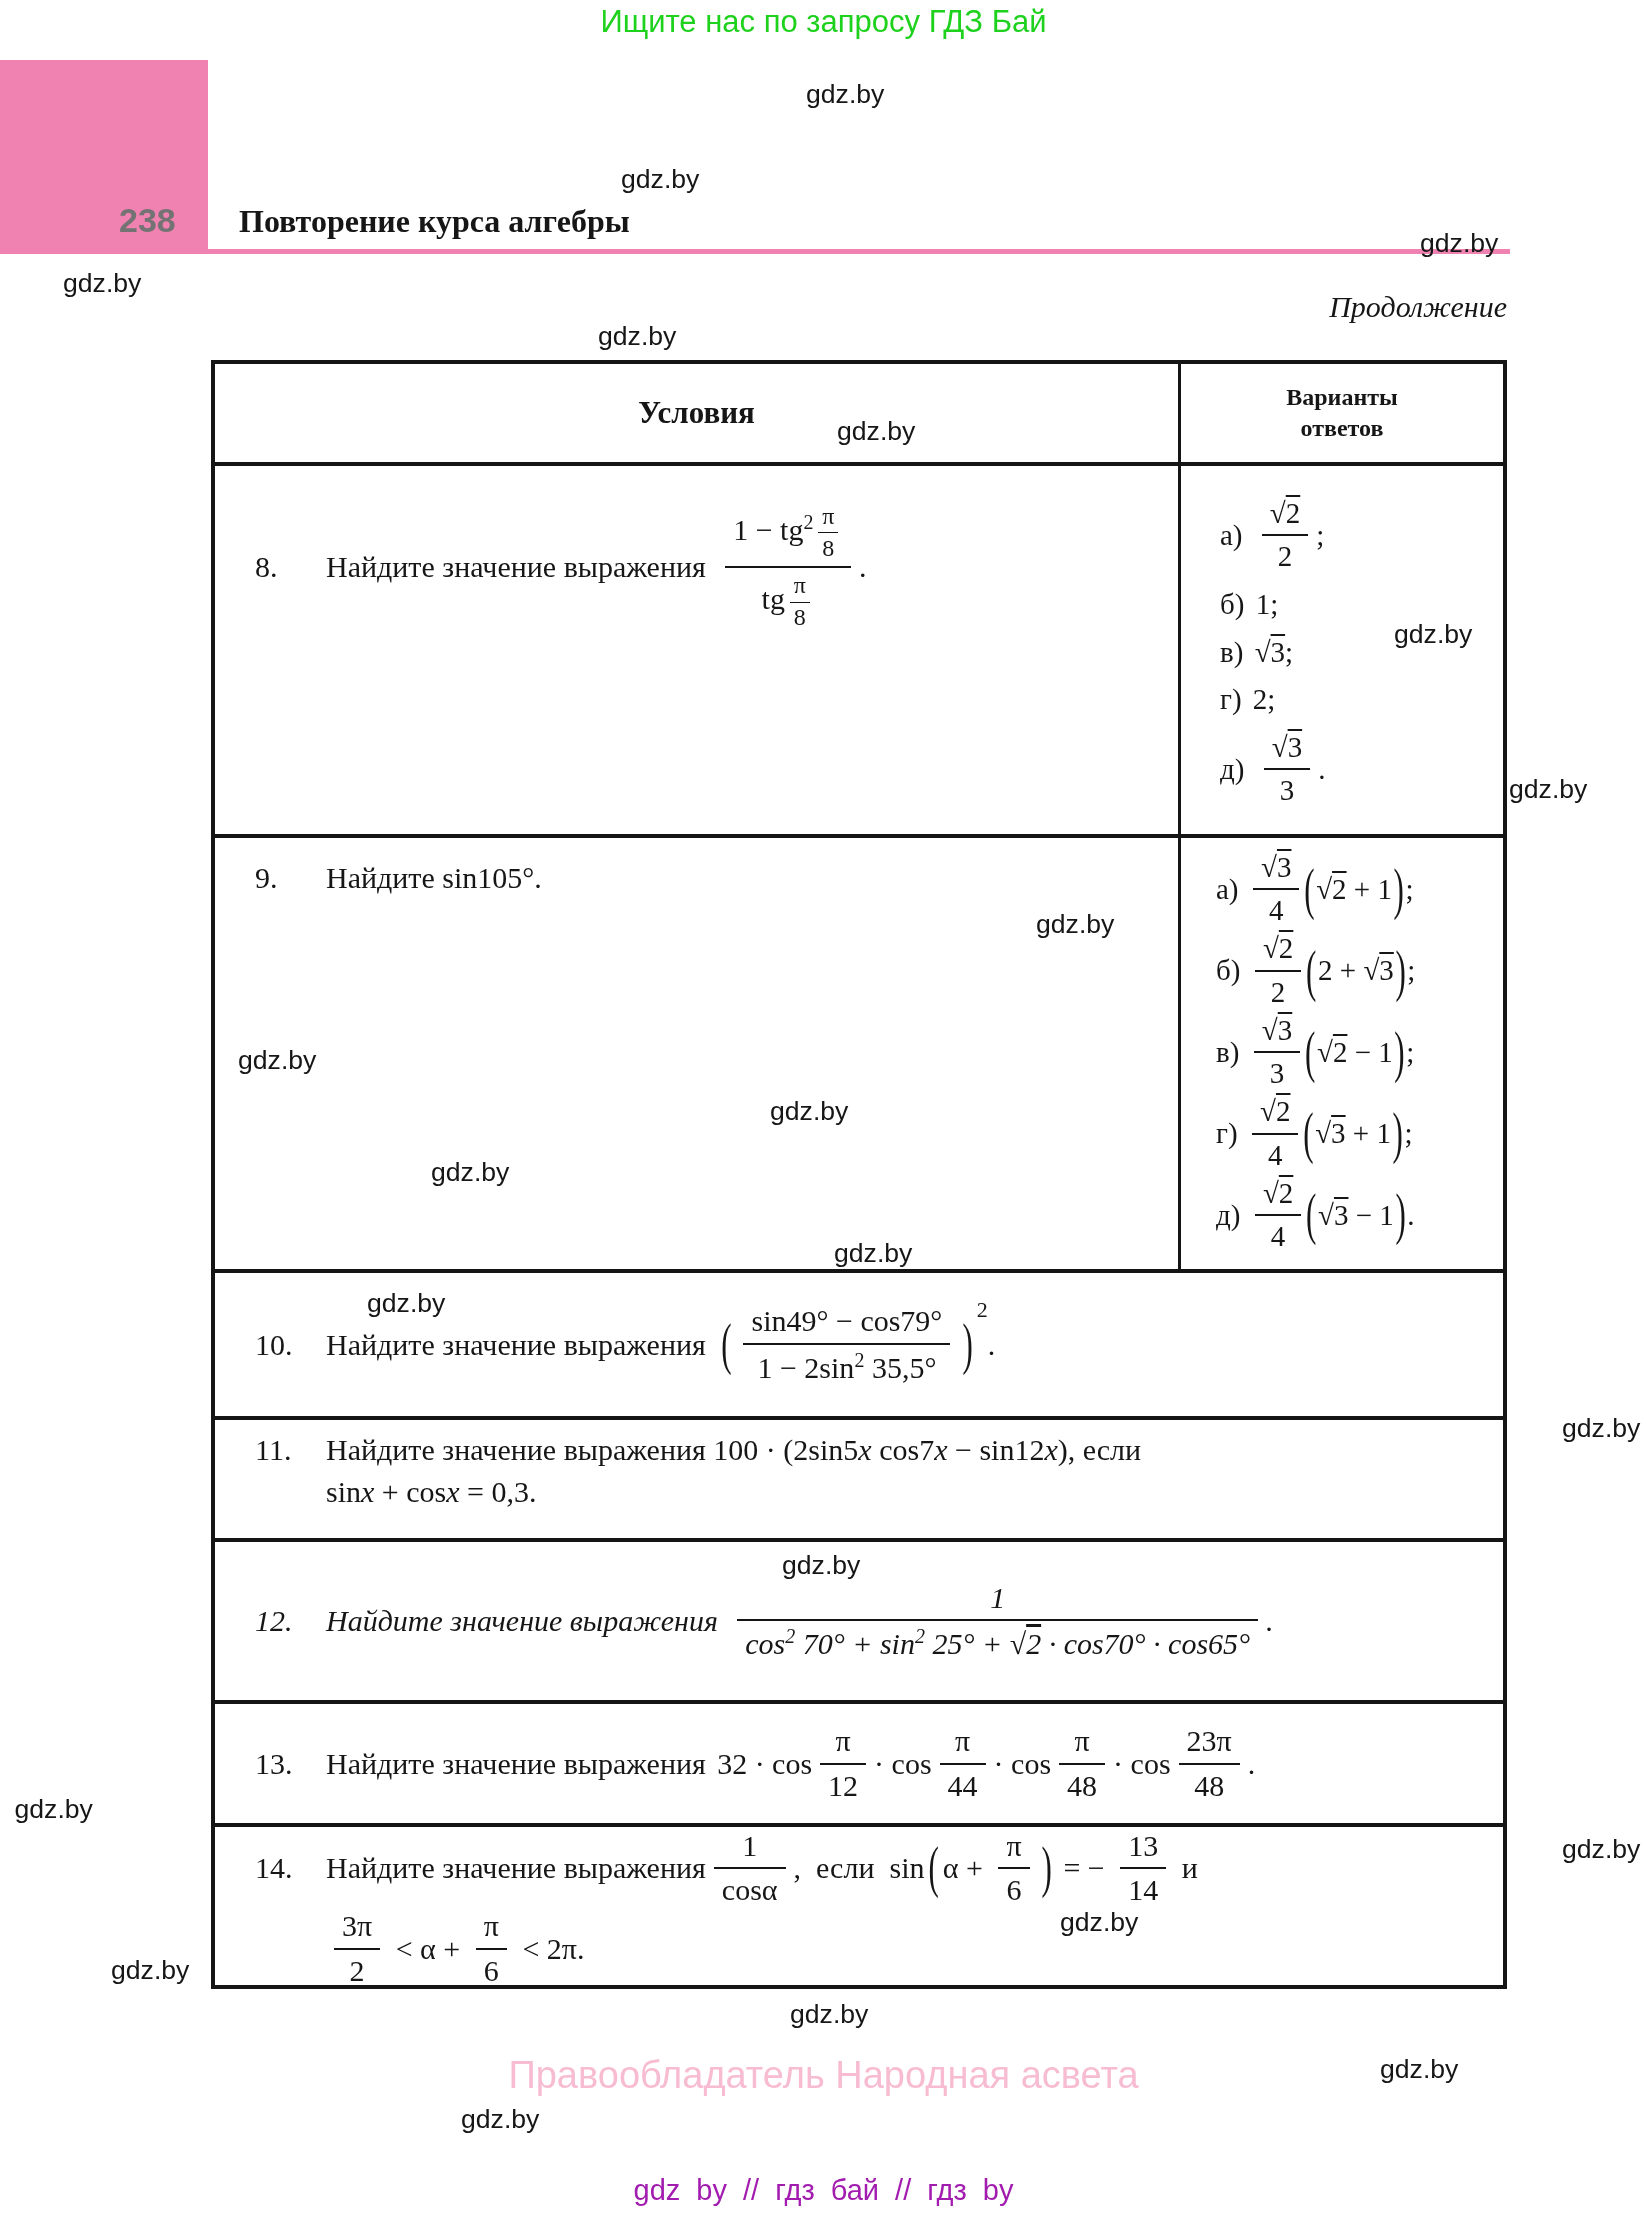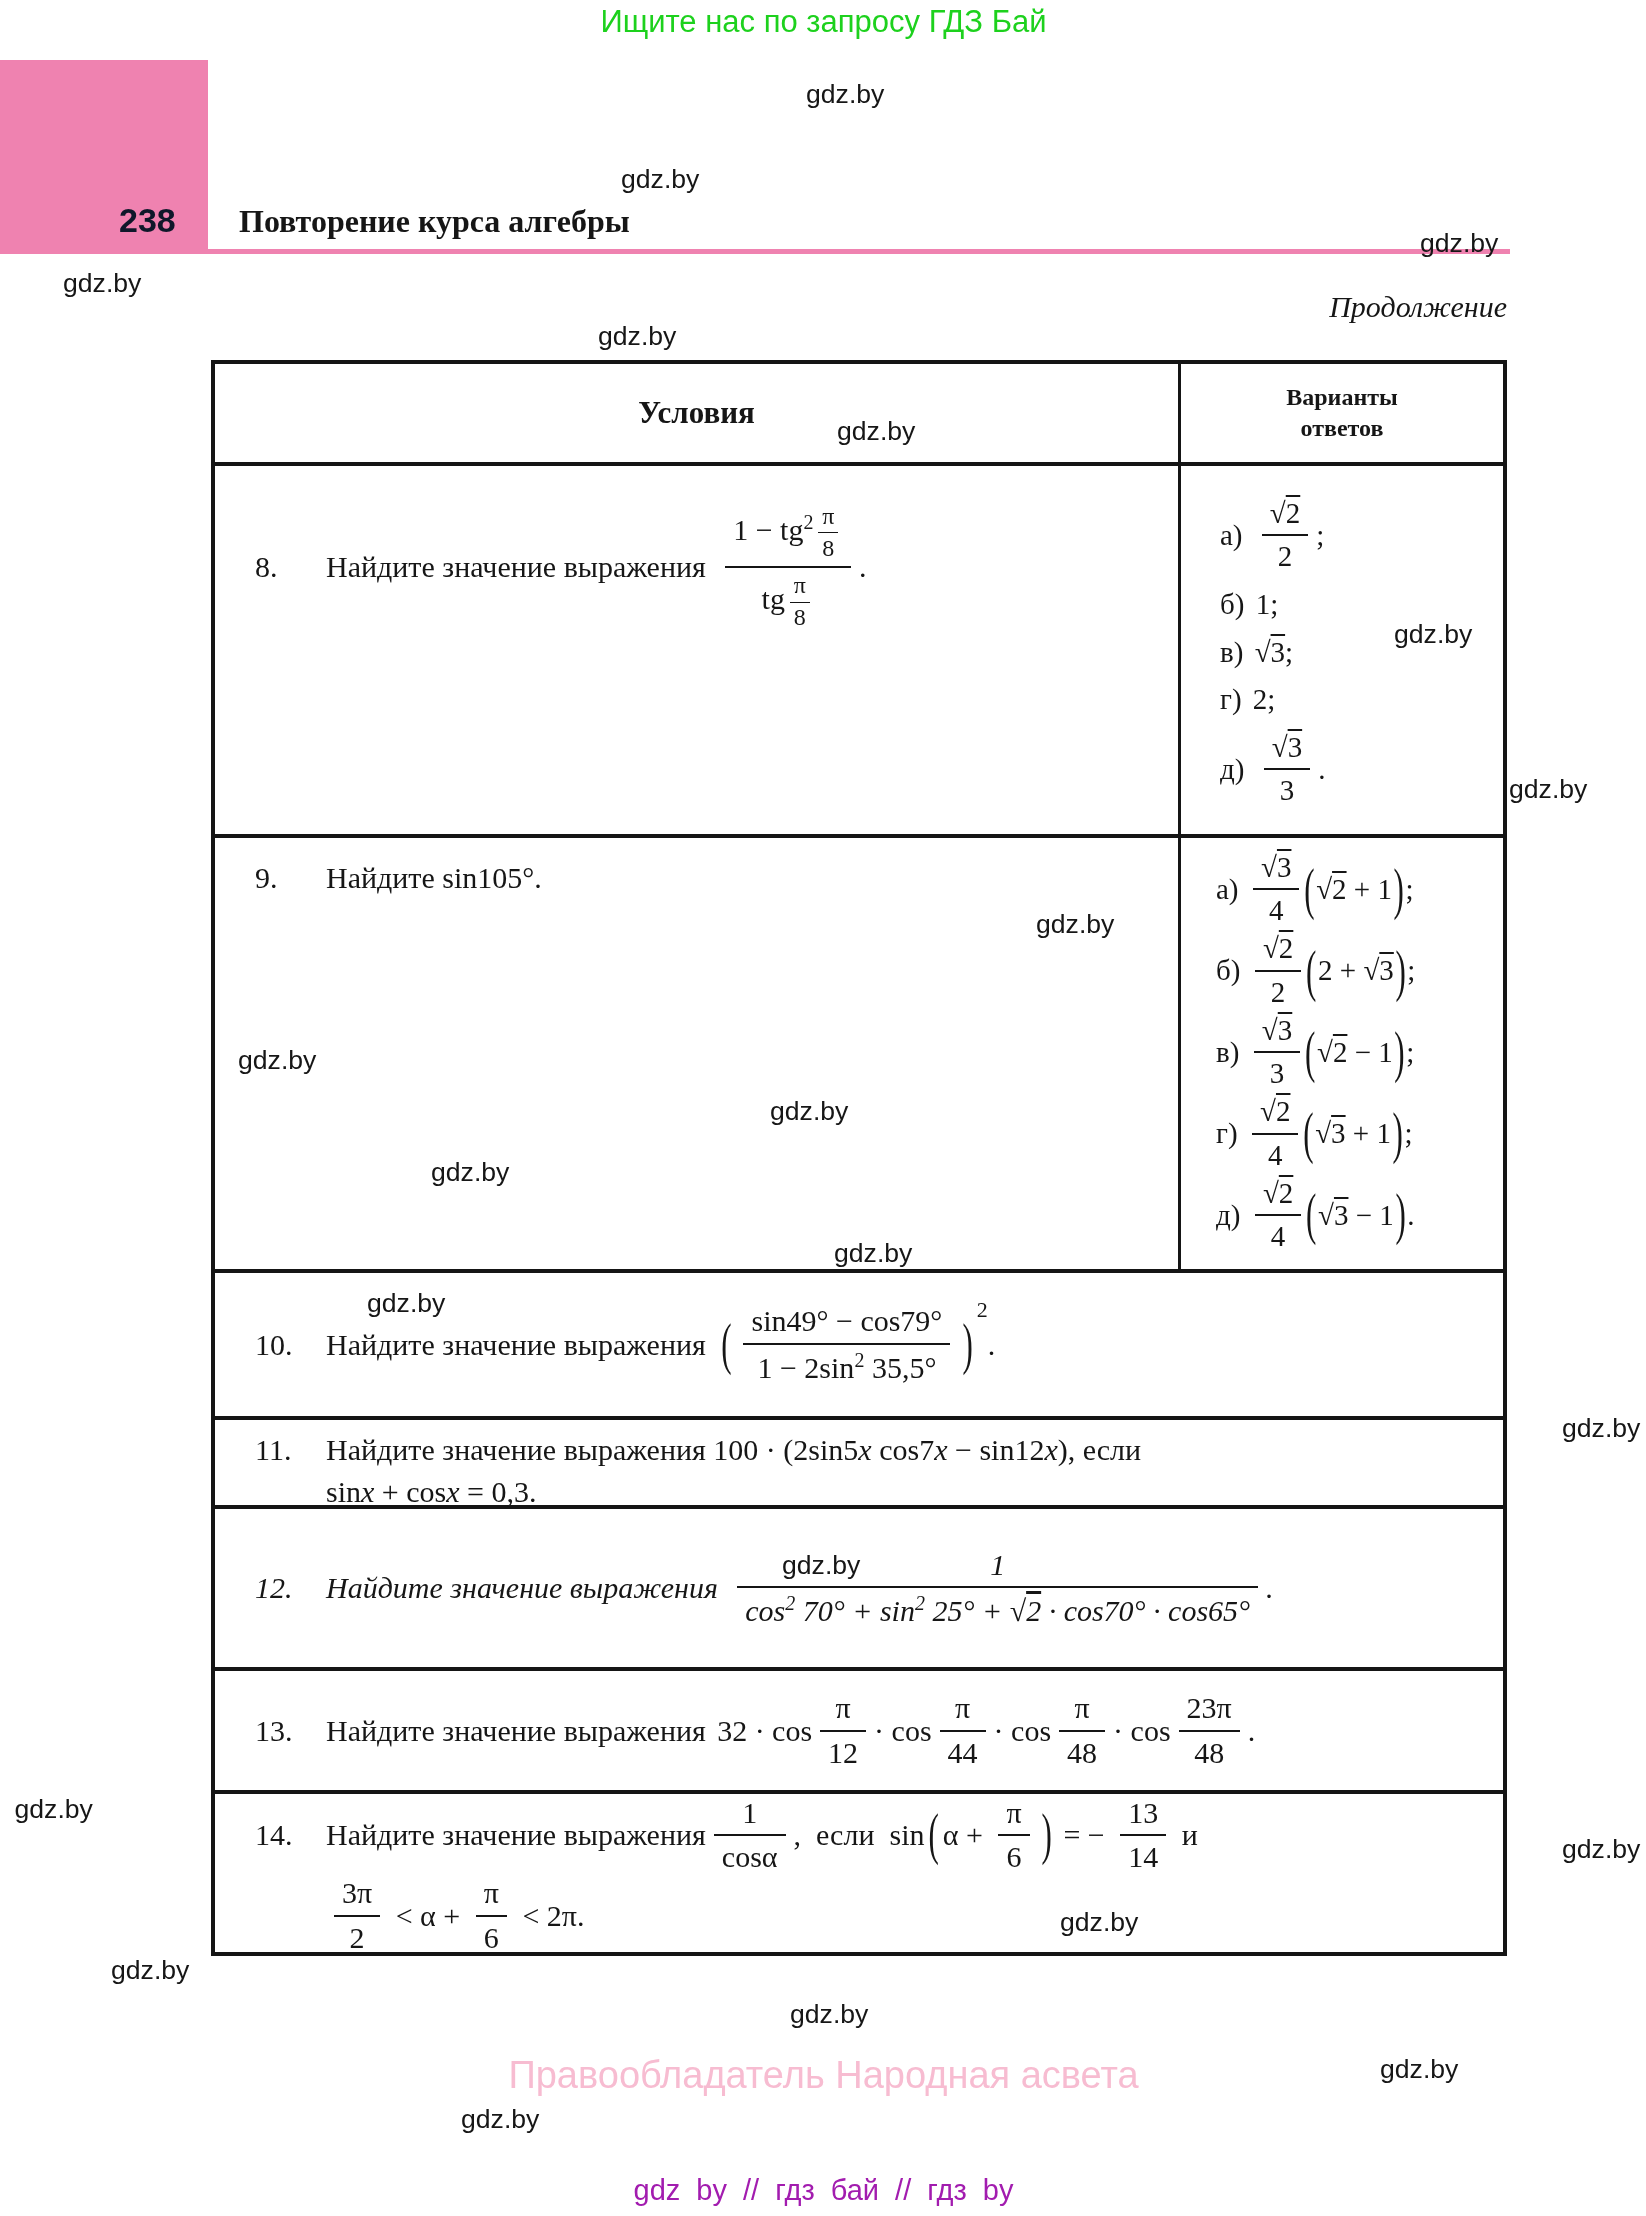--- a/index.html
+++ b/index.html
@@ -6,38 +6,38 @@
   .page{position:relative;width:1647px;height:2216px;background:#ffffff;overflow:hidden;
         font-family:"Liberation Serif",serif;color:#161616;}
 
   
   .banner{position:absolute;left:0;right:0;top:4px;text-align:center;
           font-family:"Liberation Sans",sans-serif;font-size:31px;color:#1dd11d;}
 
   
   .pink-block{position:absolute;left:0;top:60px;width:208px;height:193px;background:#ef82b0;}
   .page-number{position:absolute;left:119px;top:201px;font-family:"Liberation Sans",sans-serif;
-               font-weight:bold;font-size:34px;color:#0f172a;}
+               font-weight:bold;font-size:34px;color:#737373;}
   .pink-rule{position:absolute;left:0;top:249px;width:1510px;height:4.8px;background:#ef82b0;}
   .chapter-title{position:absolute;left:239px;top:203px;font-size:32px;font-weight:bold;}
   .continuation{position:absolute;left:1144px;top:290px;width:363px;text-align:right;
                 font-style:italic;font-size:30px;}
 
   
   .ctable{position:absolute;left:211px;top:360px;width:1296px;border:4.8px solid #151515;box-sizing:border-box;}
   .trow{display:flex;border-bottom:4px solid #151515;box-sizing:border-box;font-size:30px;}
   .trow:last-child{border-bottom:none;}
   .cl{flex:1 1 auto;box-sizing:border-box;min-width:0;}
   .cr{width:325px;flex:0 0 325px;border-left:3.2px solid #151515;box-sizing:border-box;}
 
   .h-head{height:102px;}
   .h-r8{height:372px;}
   .h-r9{height:435px;}
   .h-r10{height:147px;}
-  .h-r11{height:89px;}
+  .h-r11{height:122px;}
   .h-r12{height:162px;font-style:italic;}
   .h-r13{height:123px;}
   .h-r14{height:158px;}
 
   .head-left{display:flex;align-items:center;justify-content:center;font-weight:bold;font-size:31px;}
   .head-right{display:flex;flex-direction:column;align-items:center;justify-content:center;
               font-weight:bold;font-size:24px;line-height:1.3;}
 
   .line{display:flex;align-items:center;}
   .tok{white-space:pre;text-align:right;}

